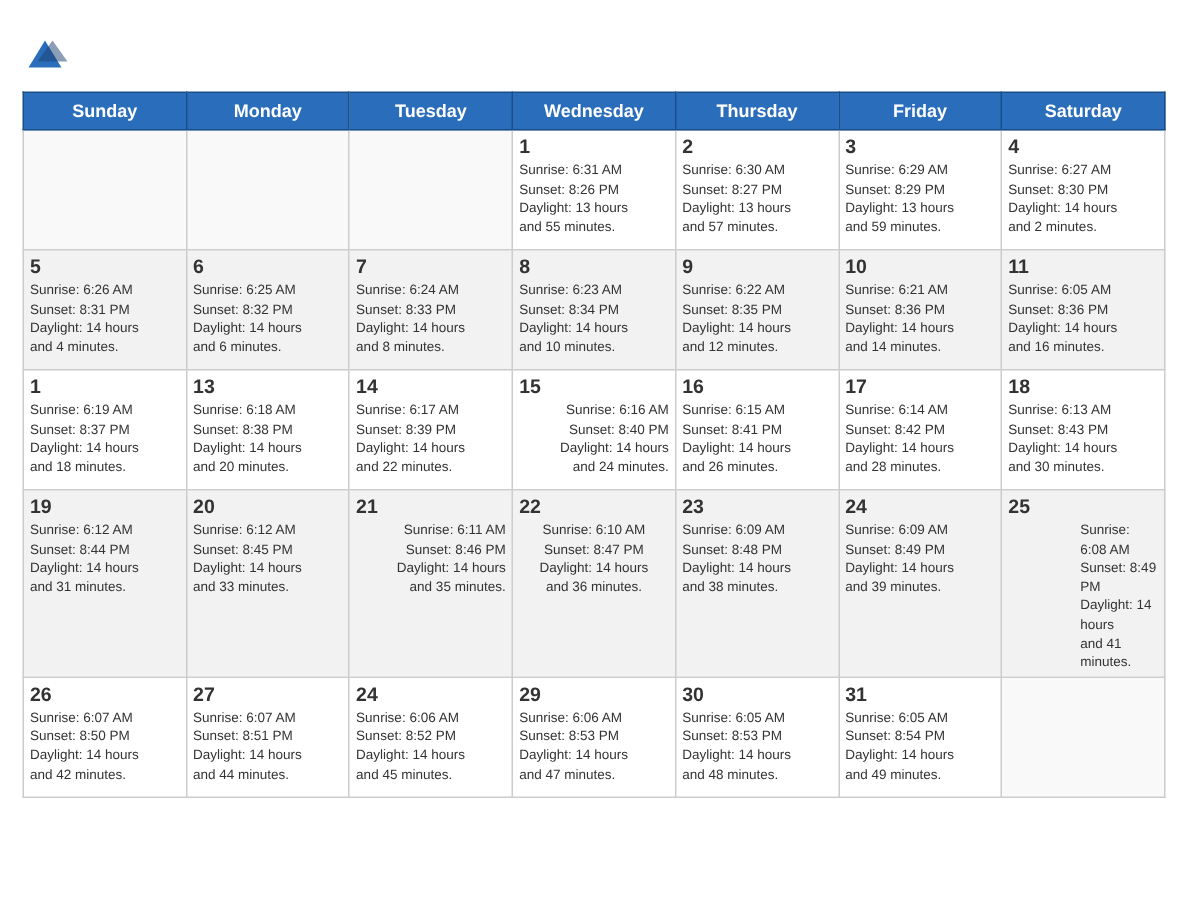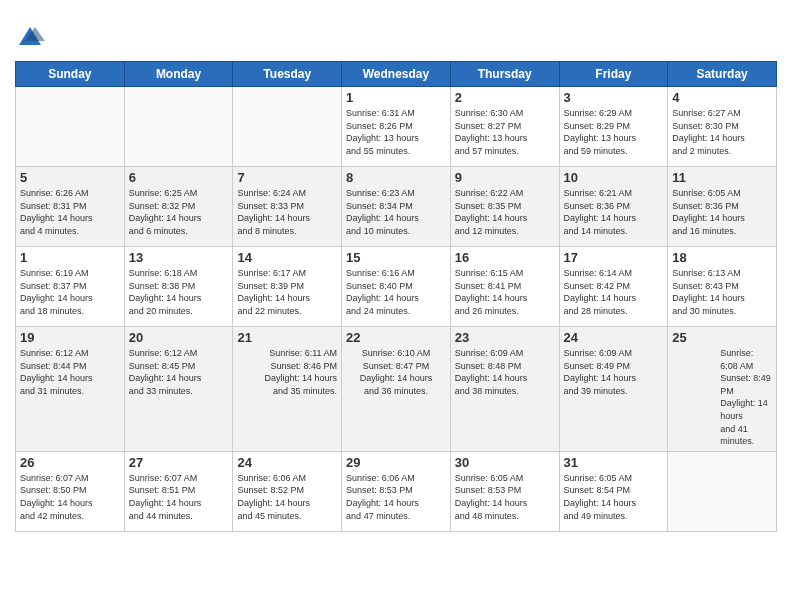--- a/index.html
+++ b/index.html
@@ -238,21 +238,21 @@
           </td>
           <td>
             <span class="day-number">14</span>
             <div class="day-info" style="white-space: pre-line;">Sunrise: 6:17 AM
 Sunset: 8:39 PM
 Daylight: 14 hours
 and 22 minutes.</div>
           </td>
           <td>
             <span class="day-number">15</span>
-            <div class="day-info" style="white-space: pre-line;">Sunrise: 6:16 AM
+            <div class="day-info" style="white-space: pre-line; text-align: right;">Sunrise: 6:16 AM
 Sunset: 8:40 PM
 Daylight: 14 hours
 and 24 minutes.</div>
           </td>
           <td>
             <span class="day-number">16</span>
             <div class="day-info" style="white-space: pre-line;">Sunrise: 6:15 AM
 Sunset: 8:41 PM
 Daylight: 14 hours
 and 26 minutes.</div>

